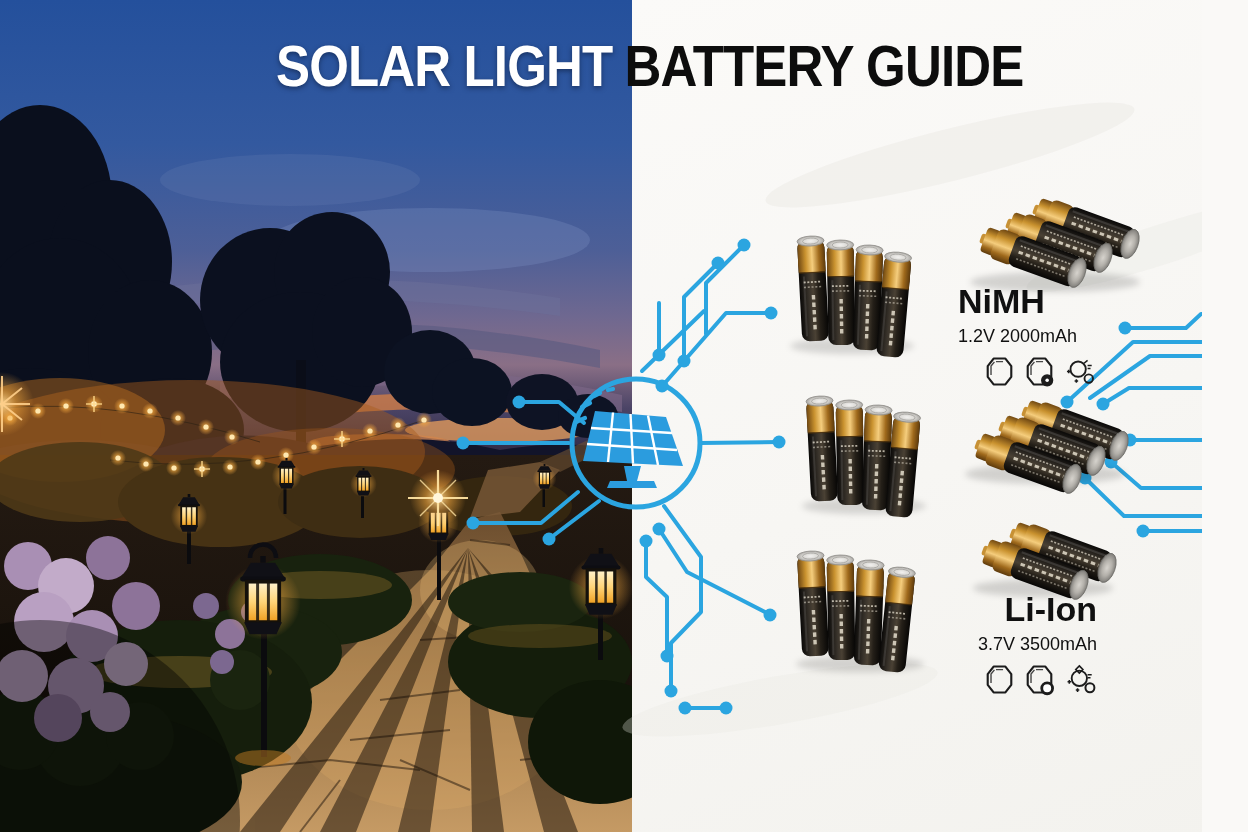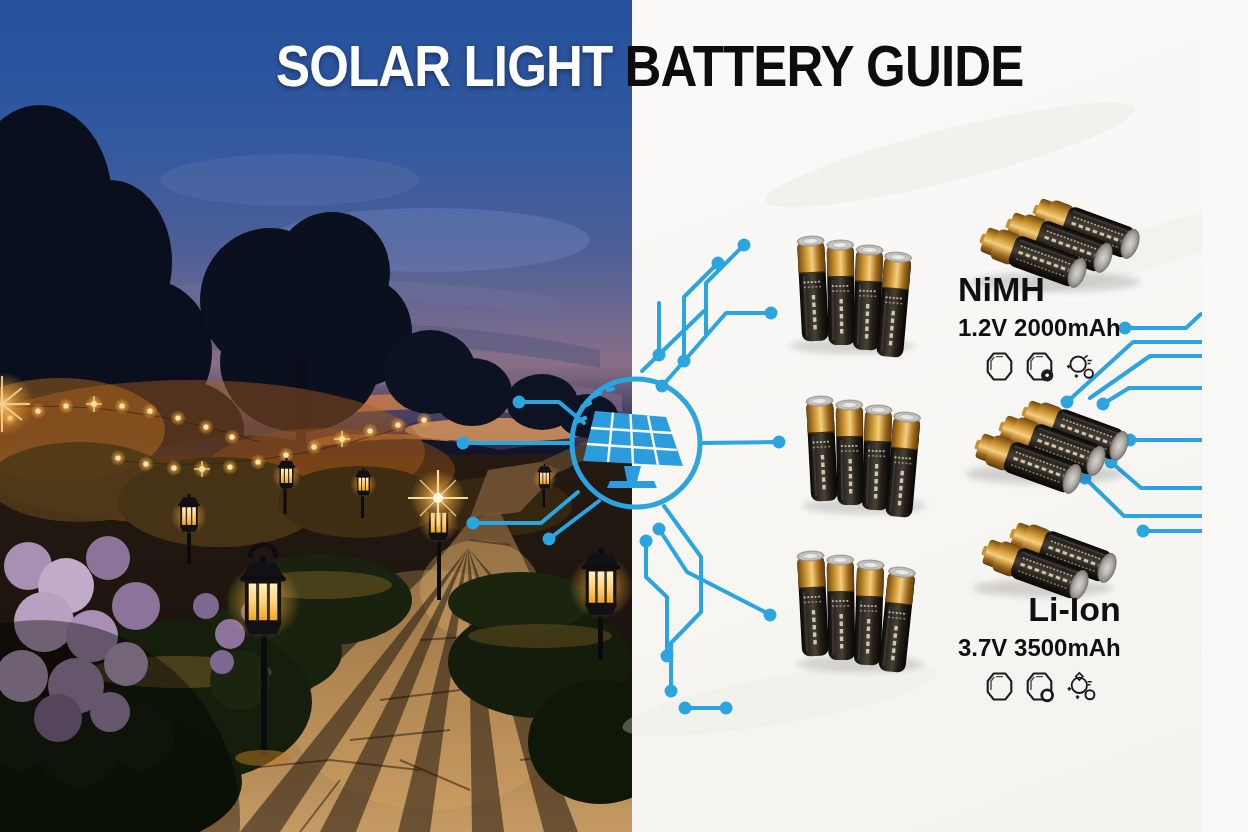--- a/index.html
+++ b/index.html
@@ -7,24 +7,24 @@
          font-family:"Liberation Sans","DejaVu Sans",sans-serif;}
   .photo{position:absolute;left:0;top:0;width:632px;height:832px;display:block;}
   .whitebg{position:absolute;left:632px;top:0;width:616px;height:832px;
            background:linear-gradient(160deg,#fbfaf8 0%,#f7f6f3 55%,#f3f2ee 100%);}
   .overlay{position:absolute;left:0;top:0;width:1248px;height:832px;display:block;pointer-events:none;}
   .title{position:absolute;left:276px;top:34px;font-size:58px;font-weight:bold;letter-spacing:-1px;
          line-height:1.1;white-space:nowrap;transform:scaleX(.88);transform-origin:left top;}
   .t-light{color:#ffffff;text-shadow:0 2px 6px rgba(8,18,40,.5);margin-right:14px;}
   .t-dark{color:#0d0d0d;}
   .label-block{position:absolute;left:958px;color:#101010;}
-  .label-nimh{top:272px;}
+  .label-nimh{top:284px;}
   .label-liion{top:592px;text-align:right;}
   .bname{font-size:34px;font-weight:bold;line-height:1.05;letter-spacing:0;}
-  .bspec{font-size:24px;font-weight:bold;margin-top:6px;letter-spacing:0;}
+  .bspec{font-size:18px;font-weight:normal;margin-top:6px;letter-spacing:0;}
   .spec-icons{display:flex;gap:9px;margin-top:8px;margin-left:26px;align-items:center;}
   .spec-icons svg{display:block;}
 </style>
 </head>
 <body>
 
 <div class="stage">
 
   <svg class="photo" viewBox="0 0 632 832" aria-hidden="true">
     <defs>

